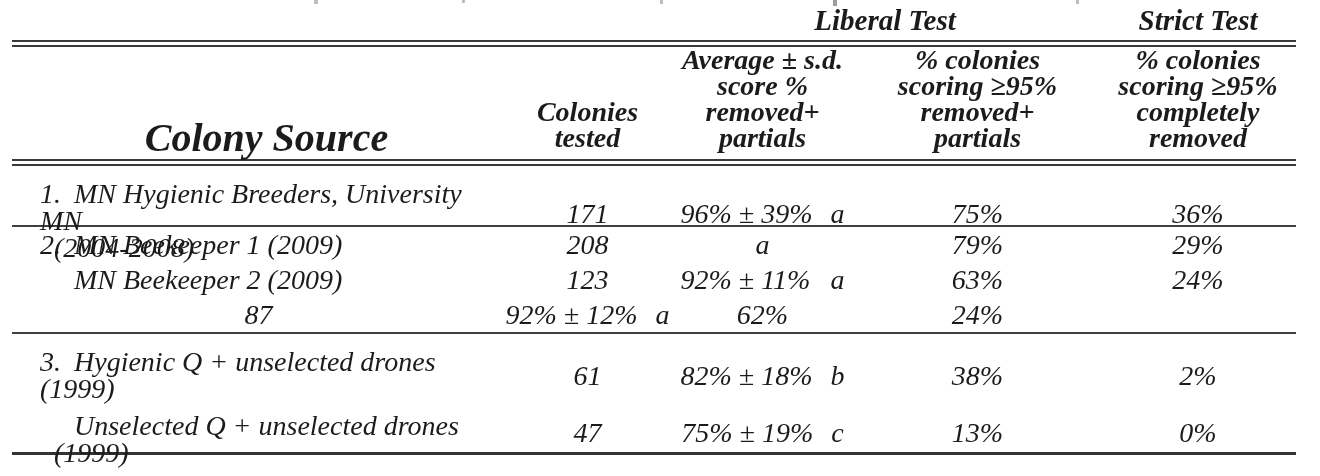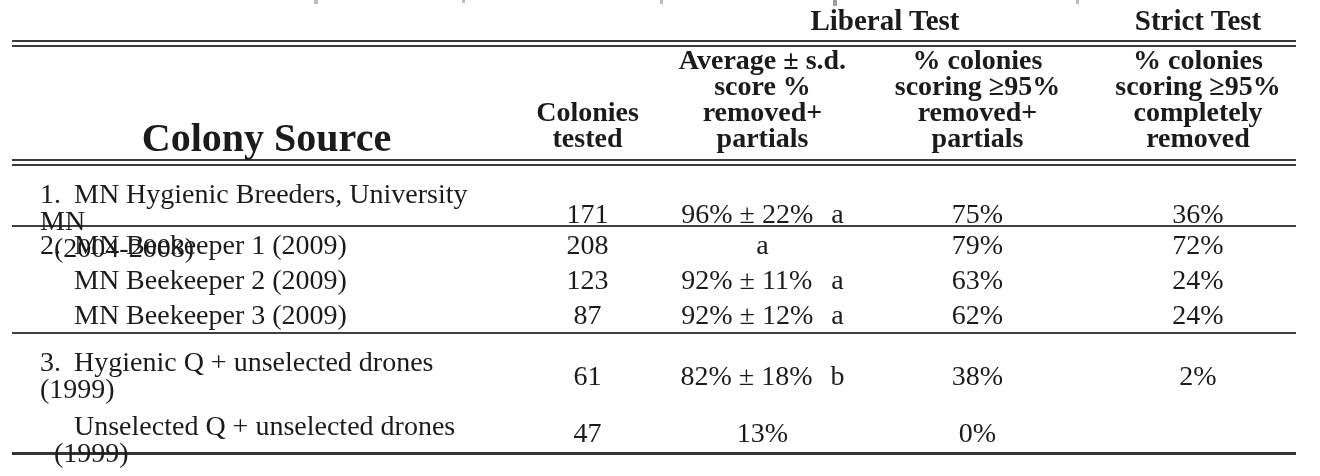--- a/index.html
+++ b/index.html
@@ -2,21 +2,21 @@
 <html><head>
 <meta charset="utf-8">
 <style>
   html,body { margin:0; padding:0; }
   body {
     width:1320px; height:476px; background:#ffffff; overflow:hidden;
     font-family:"Liberation Serif","DejaVu Serif",serif;
     color:#1b1b1b;
     -webkit-font-smoothing:antialiased;
   }
-  .page { position:relative; width:1320px; height:476px; }
+  .page { position:relative; width:1320px; height:476px;font-style:italic; }
 
   
   .artifact { position:absolute; top:0; background:#bdbdbd; }
 
   .table { position:absolute; left:12px; top:0; width:1284px; }
 
   .grid-row {
     display:grid;
     grid-template-columns:493px 165px 185px 245px 196px;
     align-items:center;
@@ -99,56 +99,53 @@
 
     <div id="table-body">
         <div class="group">
           <div class="grid-row body-font g1-row">
             <div class="cell-source">
               <div class="line1"><span class="num">1.</span>MN Hygienic Breeders, University MN</div>
               <div class="line2">(2004-2008)</div>
             </div>
             <div class="cell-center">171</div>
             <div class="cell-score">
-              <span class="score">96% ± 22%</span>
+              <span class="score">96% ± 39%</span>
               <span class="letter">a</span>
             </div>
             <div class="cell-center">75%</div>
             <div class="cell-center">36%</div>
           </div>
         </div>
         <div class="rule-single"></div>
         <div class="group">
           <div class="grid-row body-font g2-row">
             <div class="cell-source">
               <div class="line1"><span class="num">2.</span>MN Beekeeper 1 (2009)</div>
             </div>
             <div class="cell-center">208</div>
             <div class="cell-score">
               <span class="letter">a</span>
             </div>
             <div class="cell-center">79%</div>
-            <div class="cell-center">72%</div>
+            <div class="cell-center">29%</div>
           </div>
           <div class="grid-row body-font g2-row">
             <div class="cell-source">
               <div class="line1"><span class="num"></span>MN Beekeeper 2 (2009)</div>
             </div>
             <div class="cell-center">123</div>
             <div class="cell-score">
               <span class="score">92% ± 11%</span>
               <span class="letter">a</span>
             </div>
             <div class="cell-center">63%</div>
             <div class="cell-center">24%</div>
           </div>
           <div class="grid-row body-font g2-row">
-            <div class="cell-source">
-              <div class="line1"><span class="num"></span>MN Beekeeper 3 (2009)</div>
-            </div>
             <div class="cell-center">87</div>
             <div class="cell-score">
               <span class="score">92% ± 12%</span>
               <span class="letter">a</span>
             </div>
             <div class="cell-center">62%</div>
             <div class="cell-center">24%</div>
           </div>
         </div>
         <div class="rule-single"></div>
@@ -164,20 +161,24 @@
             </div>
             <div class="cell-center">38%</div>
             <div class="cell-center">2%</div>
           </div>
           <div class="grid-row body-font g3-rowb">
             <div class="cell-source">
               <div class="line1"><span class="num"></span>Unselected Q + unselected drones</div>
               <div class="line2">(1999)</div>
             </div>
             <div class="cell-center">47</div>
+            <div class="cell-score">
+              <span class="score">75% ± 19%</span>
+              <span class="letter">c</span>
+            </div>
             <div class="cell-center">13%</div>
             <div class="cell-center">0%</div>
           </div>
         </div>
       </div>
 
     <div class="rule-bottom"></div>
 
   </div>
 </div>

